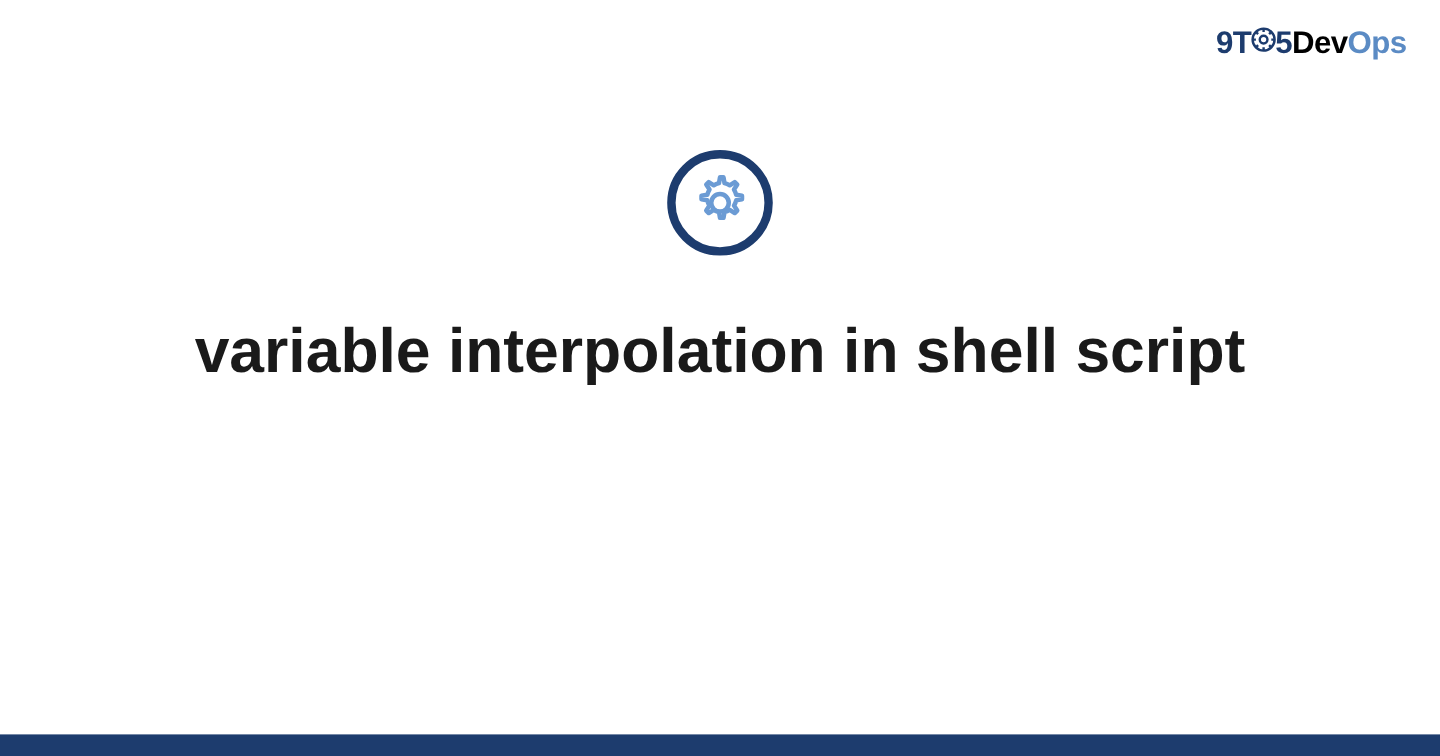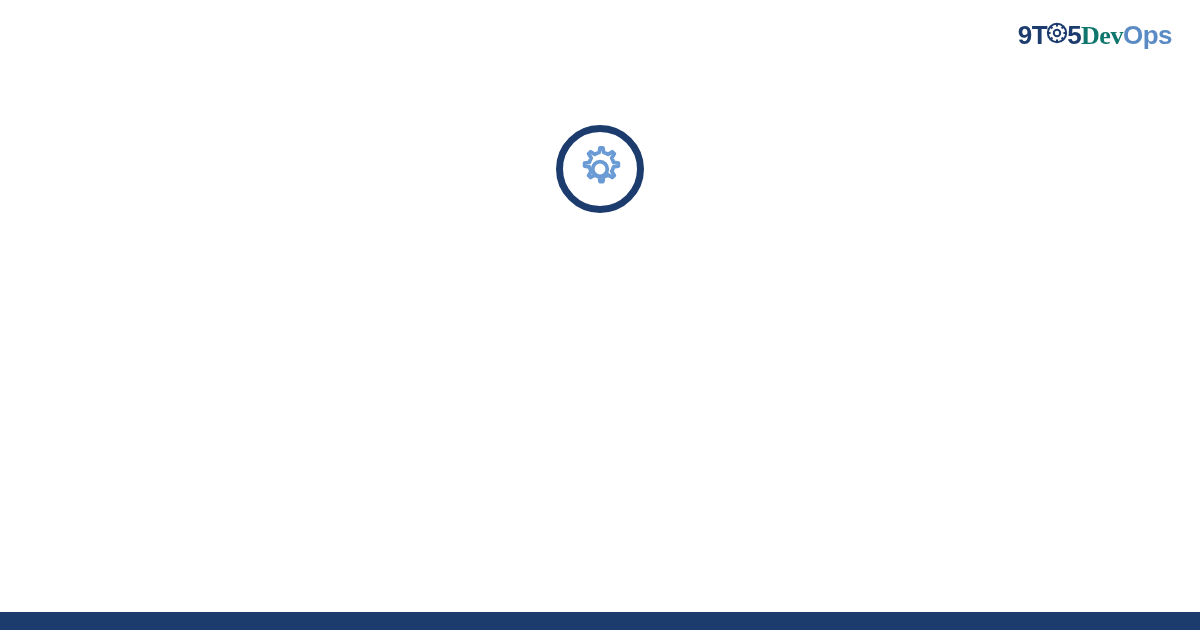--- a/index.html
+++ b/index.html
@@ -43,23 +43,22 @@
       top: -2px;
       margin: 0 -1px;
     }
     
     .logo-5 {
       color: #1d3c6e;
       font-weight: 700;
     }
     
     .logo-dev {
-      color: #0f766e;
+      color: #000000;
       font-weight: 600;
-      font-family: Liberation Serif, serif;
     }
     
     .logo-ops {
       color: #5b8bc4;
       font-weight: 700;
     }
     
     .center-content {
       position: absolute;
       top: 125px;
@@ -119,15 +118,16 @@
 
 <div class="center-content">
   <div class="icon-circle">
     <svg width="50" height="50" viewBox="0 0 24 24">
       <g fill="none" stroke="#6b9bd4" stroke-width="1.8" stroke-linejoin="round">
         <path d="M12 8.5 a3.5 3.5 0 1 1 0 7 a3.5 3.5 0 0 1 0 -7 Z"></path>
         <path d="M12 1.8 l1.4 0 l0.4 2.3 a8 8 0 0 1 2.1 0.9 l2 -1.3 l1 1 l-1.3 2 a8 8 0 0 1 0.9 2.1 l2.3 0.4 l0 1.4 l-2.3 0.4 a8 8 0 0 1 -0.9 2.1 l1.3 2 l-1 1 l-2 -1.3 a8 8 0 0 1 -2.1 0.9 l-0.4 2.3 l-1.4 0 l-0.4 -2.3 a8 8 0 0 1 -2.1 -0.9 l-2 1.3 l-1 -1 l1.3 -2 a8 8 0 0 1 -0.9 -2.1 l-2.3 -0.4 l0 -1.4 l2.3 -0.4 a8 8 0 0 1 0.9 -2.1 l-1.3 -2 l1 -1 l2 1.3 a8 8 0 0 1 2.1 -0.9 Z"></path>
       </g>
     </svg>
   </div>
+  <h1 class="title">variable interpolation in shell script</h1>
 </div>
 
 <div class="bottom-bar"></div>
 
 </body></html>

